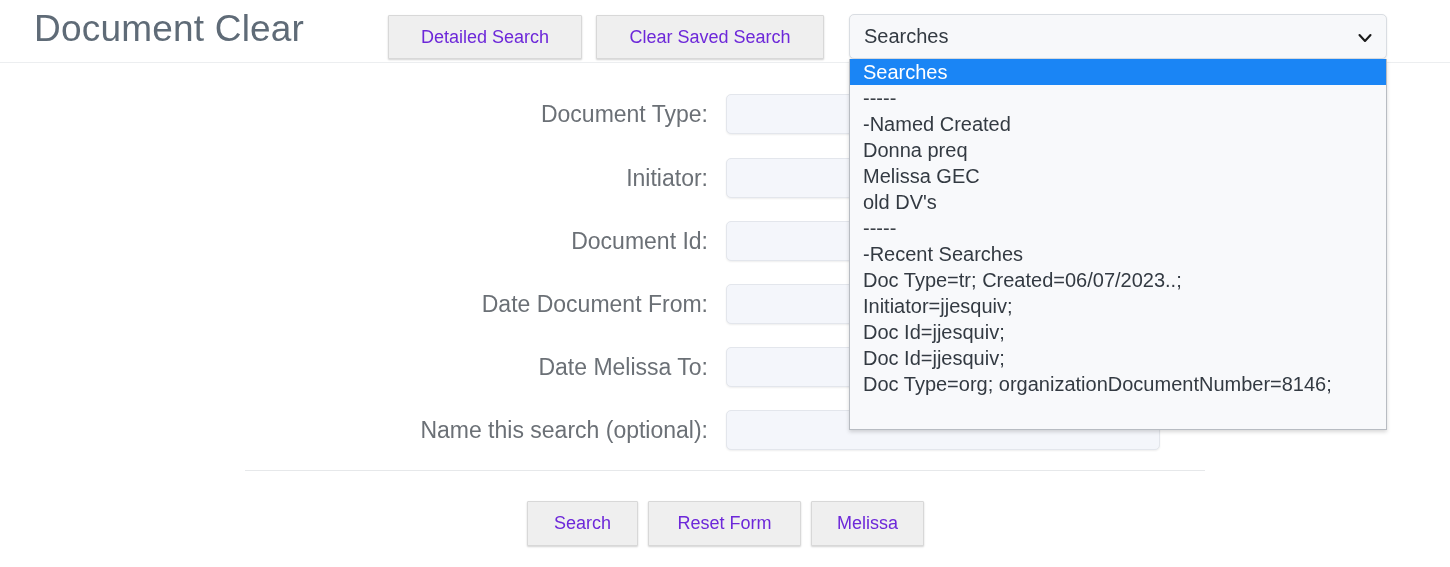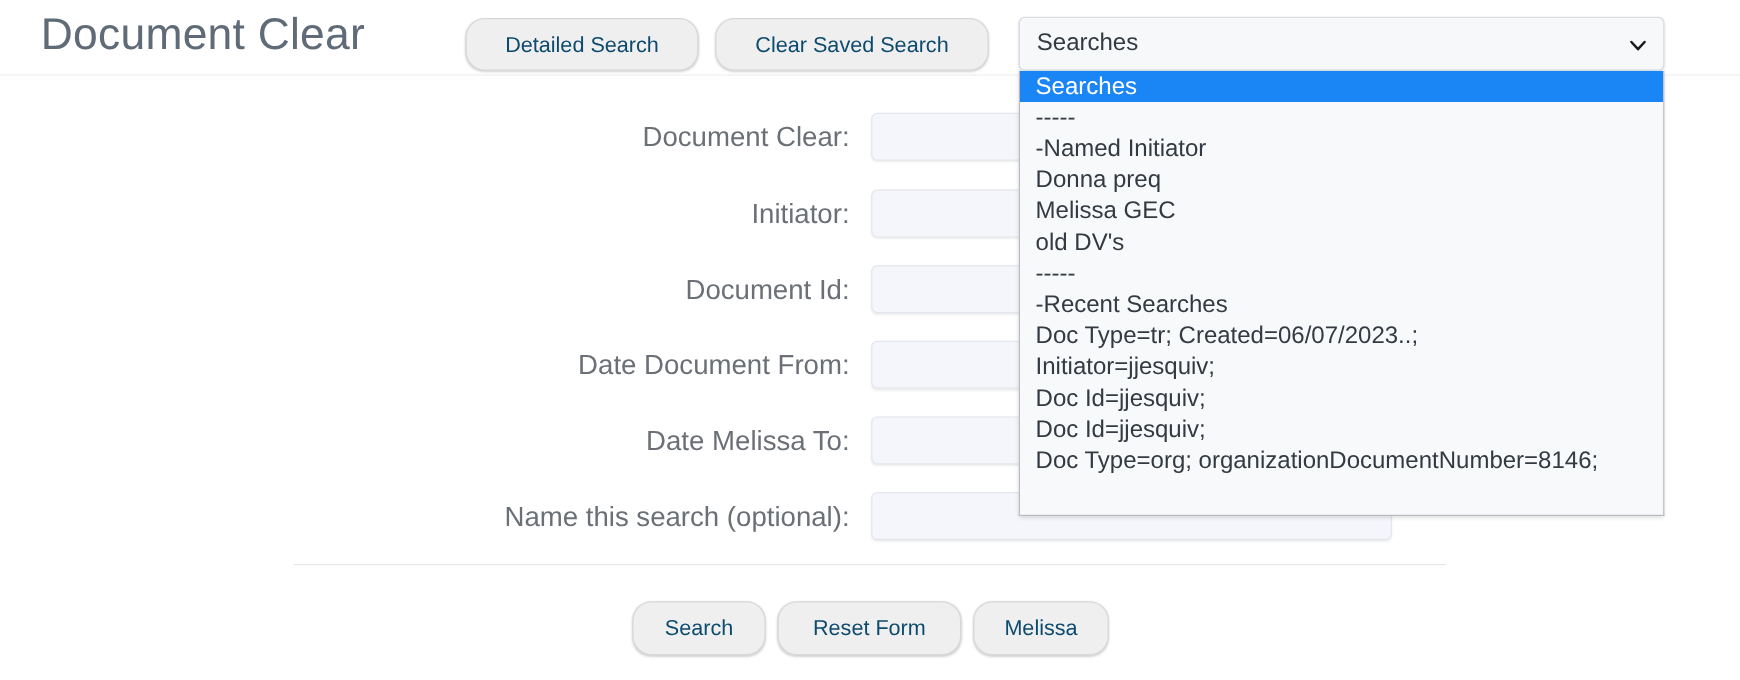--- a/index.html
+++ b/index.html
@@ -33,22 +33,22 @@
     font-size: 37px;
     font-weight: 300;
     color: #5f6b77;
     letter-spacing: 0.2px;
     white-space: nowrap;
   }
 
   .btn {
     background: #efefef;
     border: 1px solid #d8d8d8;
-    border-radius: 16px;
-    color: #0c4a6e;
+    border-radius: 1px;
+    color: #6d28d9;
     font-family: "Liberation Sans", sans-serif;
     font-size: 18px;
     box-shadow: 0 1px 2px rgba(0,0,0,0.18);
     cursor: default;
     padding: 0;
     box-sizing: border-box;
     text-align: center;
     white-space: nowrap;
   }
   #btn-detailed-search {
@@ -189,21 +189,21 @@
 </head>
 <body>
 
 <div class="header">
   <div class="page-title">Document Clear</div>
   <button class="btn" id="btn-detailed-search">Detailed Search</button>
   <button class="btn" id="btn-clear-saved-search">Clear Saved Search</button>
 </div>
 
 <div class="form-row" style="top:91px">
-  <div class="form-label">Document Clear:</div>
+  <div class="form-label">Document Type:</div>
   <input class="form-input w-short" value="" placeholder="" style="">
 </div>
 
 <div class="form-row" style="top:155px">
   <div class="form-label">Initiator:</div>
   <input class="form-input w-short" value="" placeholder="" style="">
 </div>
 
 <div class="form-row" style="top:218px">
   <div class="form-label">Document Id:</div>
@@ -235,21 +235,21 @@
   <span class="chevron">
     <svg width="18" height="18" viewBox="0 0 18 18">
       <path d="M3.5 6 L9 12 L14.5 6" fill="none" stroke="#1b1b1b" stroke-width="2.1" stroke-linecap="round" stroke-linejoin="round"></path>
     </svg>
   </span>
 </div>
 
 <div class="dropdown-list" id="dropdown-list">
     <div class="dd-option selected">Searches</div>
     <div class="dd-option sep">-----</div>
-    <div class="dd-option">-Named Initiator</div>
+    <div class="dd-option">-Named Created</div>
     <div class="dd-option">Donna preq</div>
     <div class="dd-option">Melissa GEC</div>
     <div class="dd-option">old DV's</div>
     <div class="dd-option sep">-----</div>
     <div class="dd-option">-Recent Searches</div>
     <div class="dd-option">Doc Type=tr; Created=06/07/2023..;</div>
     <div class="dd-option">Initiator=jjesquiv;</div>
     <div class="dd-option">Doc Id=jjesquiv;</div>
     <div class="dd-option">Doc Id=jjesquiv;</div>
     <div class="dd-option">Doc Type=org; organizationDocumentNumber=8146;</div>

